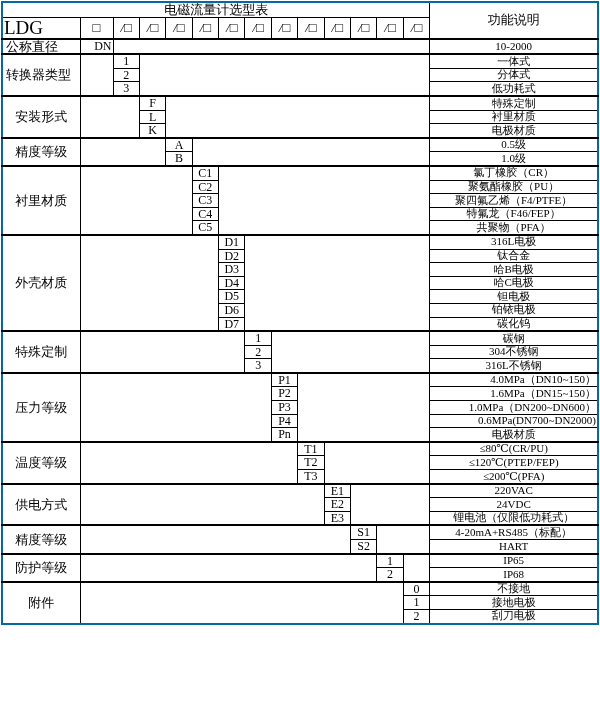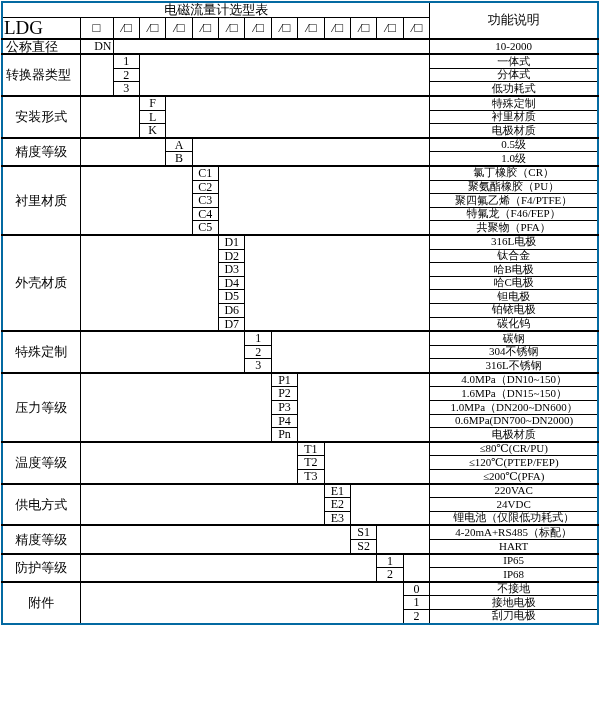--- a/index.html
+++ b/index.html
@@ -30,21 +30,21 @@
   tr.title-row { height: 15px; }
   tr.title-row td { font-size: 13px; }
   tr.ldg-row { height: 19px; }
   td.prefix { text-align: left; font-size: 19px; }
   td.slot { font-style: italic; font-size: 13px; letter-spacing: 0px; }
   td.lbl { font-size: 13px; }
   td.left-lbl { text-align: left; padding-left: 3px; }
   td.code { font-size: 12px; }
   td.code-left { text-align: right; padding-left: 3px; margin-top: 12px; }
   td.desc { font-size: 11px; }
-  td.desc.align-left { text-align: center; padding-left: 2px; margin-top: 26px; }
+  td.desc.align-left { text-align: right; padding-left: 2px; margin-top: 26px; }
   td.desc-head { font-size: 14px; }
   td.filler { border-top: 1px solid #000; border-bottom: 1px solid #000; }
   tr.gtop td { border-top: 2px solid #000; }
 </style>
 </head>
 <body>
 
 <div class="sheet">
   <table>
     <colgroup>

